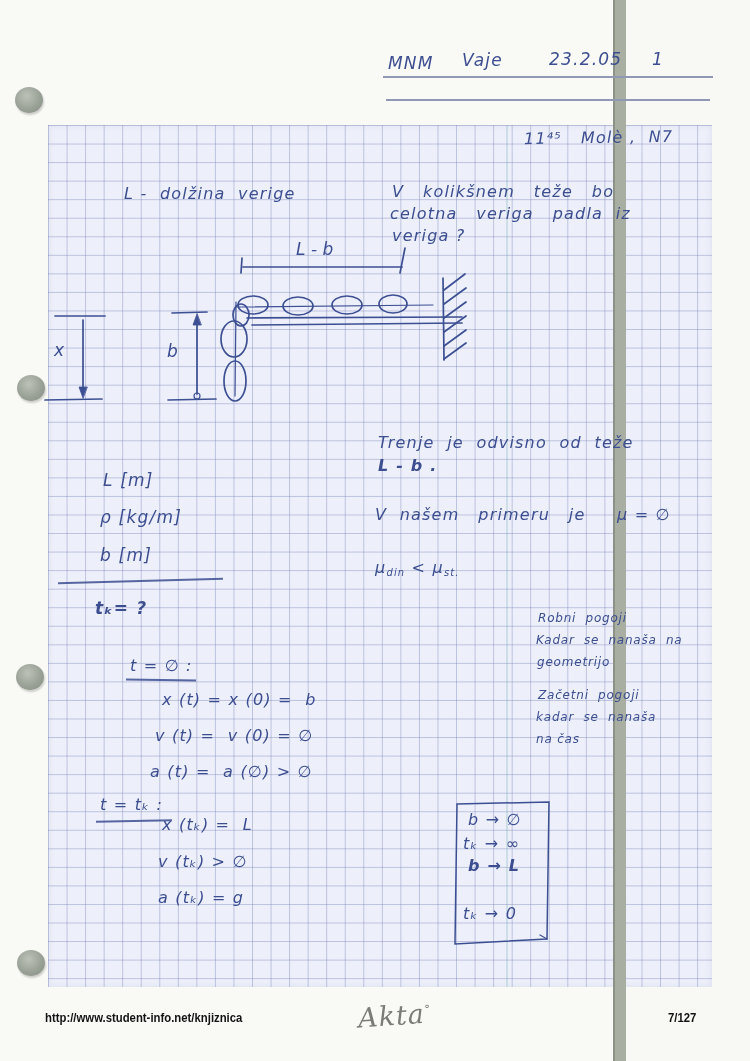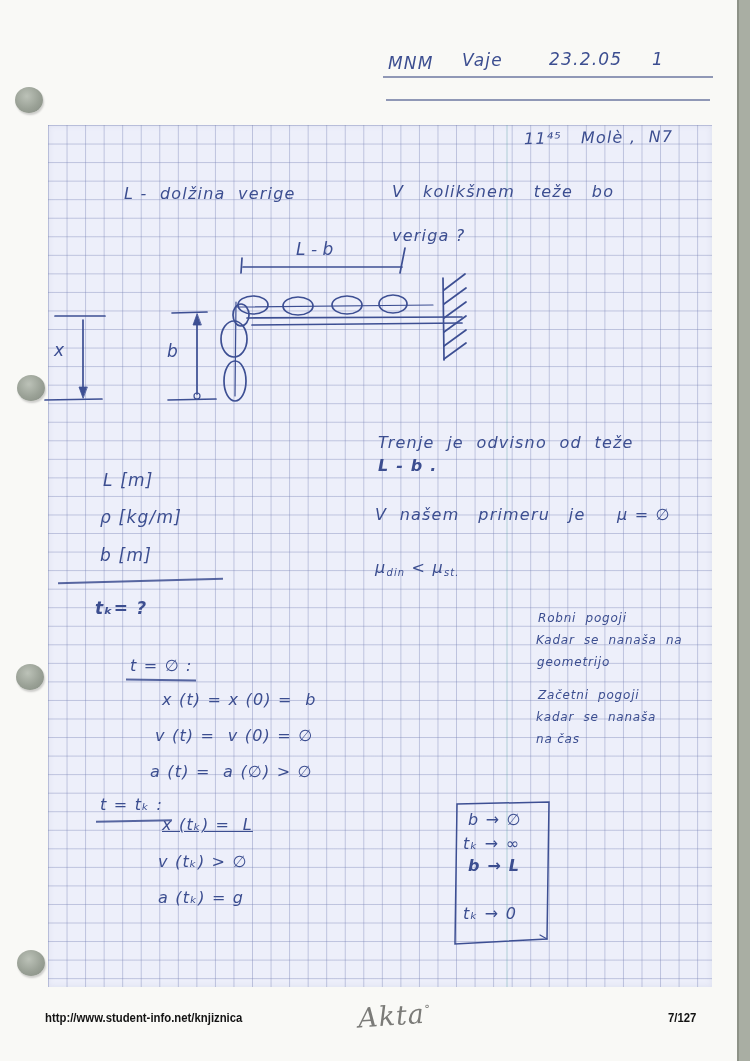--- a/index.html
+++ b/index.html
@@ -1,18 +1,18 @@
 <!DOCTYPE html>
 <html><head>
 <meta charset="utf-8">
 <style>
   * { margin:0; padding:0; box-sizing:border-box; }
   html,body { width:750px; height:1061px; }
   body { font-family:"DejaVu Sans", sans-serif; background:#f8f8f5; overflow:hidden; }
-  #scan { position:relative; width:750px; height:1061px; background:#f9f9f6; }
+  #scan { position:relative; width:626px; height:1061px; background:#f9f9f6; }
 
   
   .edge-strip { position:absolute; right:0; top:0; width:13px; height:1061px;
     background:#a9aea3; border-left:2px solid #8d9287; }
 
   
   .grid-paper { position:absolute; left:48px; top:125px; width:664px; height:862px;
     background-color:#edeffa;
     background-image:
       linear-gradient(to right, rgba(122,132,182,.42) 1.2px, transparent 1.2px),
@@ -70,20 +70,21 @@
   <div class="hw hw-lg" style="left:462px;top:50px;">Vaje</div>
   <div class="hw hw-lg" style="left:549px;top:49px;">23.2.05</div>
   <div class="hw hw-lg" style="left:652px;top:49px;">1</div>
   <div class="rule" style="left:383px;top:76px;width:330px;"></div>
   <div class="rule" style="left:386px;top:99px;width:324px;"></div>
 
   <div class="hw" style="left:524px;top:128px;transform:rotate(-1deg);">11⁴⁵   Molè ,  N7</div>
 
   <div class="hw" style="left:124px;top:184px;">L -  dolžina  verige</div>
   <div class="hw" style="left:392px;top:182px;">V   kolikšnem   teže   bo</div>
+  <div class="hw" style="left:390px;top:204px;">celotna   veriga   padla  iz</div>
   <div class="hw" style="left:392px;top:226px;">veriga ?</div>
 
   <svg class="ink" style="left:40px;top:228px;" width="445" height="195" viewBox="0 0 445 195">
 
     <path d="M203,39 L362,39"></path>
     <path d="M202,30 L201,45"></path>
     <path d="M365,20 L360,45"></path>
     <text x="256" y="27">L - b</text>
 
     <path d="M197,79 L393,77" style="stroke-width:1.2"></path>
@@ -143,21 +144,21 @@
 
   <div class="hw hw-sm" style="left:538px;top:611px;">Robni  pogoji</div>
   <div class="hw hw-sm" style="left:536px;top:633px;">Kadar  se  nanaša  na</div>
   <div class="hw hw-sm" style="left:537px;top:655px;">geometrijo</div>
   <div class="hw hw-sm" style="left:538px;top:688px;">Začetni  pogoji</div>
   <div class="hw hw-sm" style="left:536px;top:710px;">kadar  se  nanaša</div>
   <div class="hw hw-sm" style="left:536px;top:732px;">na čas</div>
 
   <div class="hw" style="left:100px;top:795px;">t = tₖ :</div>
   <div class="ink-line" style="left:96px;top:820px;width:76px;transform:rotate(-1deg);"></div>
-  <div class="hw" style="left:162px;top:815px;text-decoration:underline;">x (tₖ) =  L</div>
+  <div class="hw" style="left:162px;top:815px;">x (tₖ) =  L</div>
   <div class="hw" style="left:158px;top:852px;">v (tₖ) &gt; ∅</div>
   <div class="hw" style="left:158px;top:888px;">a (tₖ) = g</div>
 
   <svg class="ink" style="left:450px;top:798px;" width="108" height="152" viewBox="0 0 108 152">
     <path d="M7,6 L99,4 L97,141 L5,146 Z" style="stroke-width:1.5"></path>
     <path d="M97,141 L90,137" style="stroke-width:1.2"></path>
   </svg>
   <div class="hw" style="left:468px;top:810px;">b → ∅</div>
   <div class="hw" style="left:463px;top:834px;">tₖ → ∞</div>
   <div class="hw hw-b" style="left:468px;top:840px;margin-top:16px;">b → L</div>

